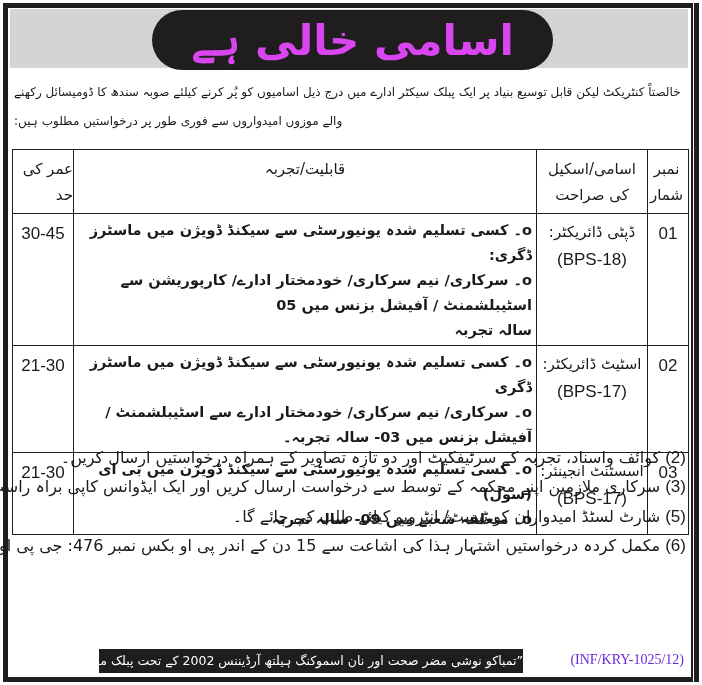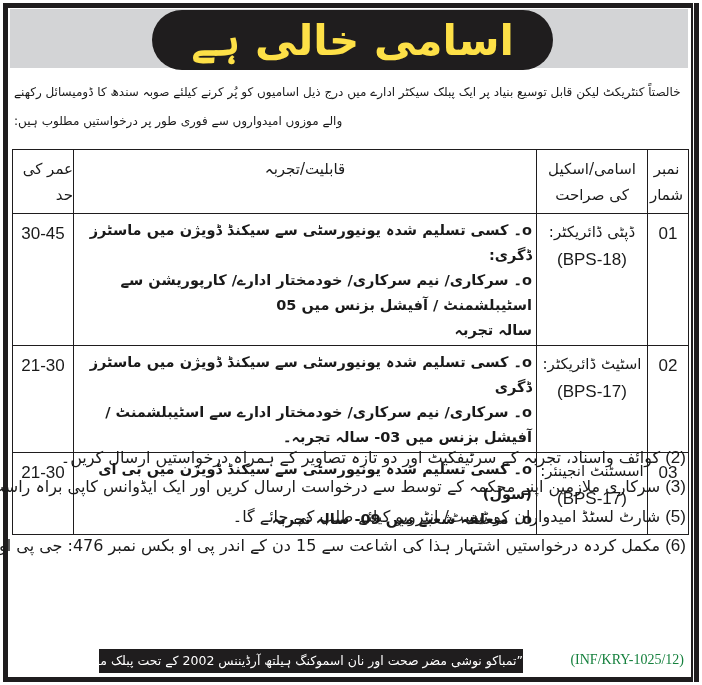--- a/index.html
+++ b/index.html
@@ -17,21 +17,21 @@
 
   .banner {
     position: absolute; left: 10px; top: 9px; width: 678px; height: 59px; background: #d3d4d6;
   }
   .title-pill {
     position: absolute; left: 152px; top: 10px; width: 401px; height: 60px;
     background: #1f1d1e; border-radius: 30px;
     display: flex; align-items: center; justify-content: center;
   }
   .title-pill span {
-    color: #fde047; font-family: "DejaVu Sans", sans-serif; font-weight: bold;
+    color: #d946ef; font-family: "DejaVu Sans", sans-serif; font-weight: bold;
     font-size: 42px; direction: rtl; letter-spacing: 1px;
   }
 
   .intro {
     position: absolute; left: 14px; top: 78px; width: 672px;
     direction: rtl; text-align: left; font-size: 12px; line-height: 29px;
     font-family: "DejaVu Sans", sans-serif;
   }
 
   table.jobs {
@@ -68,21 +68,21 @@
   .notes .note { display: block; white-space: nowrap; }
   .notes .note .n { font-family: "Liberation Sans", sans-serif; font-size: 17px; }
 
   .footer-banner {
     position: absolute; left: 99px; top: 649px; width: 424px; height: 24px;
     background: #1f1d1e; color: #ffffff; direction: rtl; text-align: center;
     font-size: 12.5px; line-height: 24px; white-space: nowrap; overflow: hidden;
   }
   .ref-code {
     position: absolute; left: 548px; top: 652px; width: 136px;
-    font-family: "Liberation Serif", serif; font-size: 14px; color: #15803d; text-align: right;
+    font-family: "Liberation Serif", serif; font-size: 14px; color: #6d28d9; text-align: right;
     direction: ltr;
   }
 </style>
 </head>
 <body>
 
 <div class="frame"></div>
 <div class="frame-outer-right"></div>
 
 <div class="banner"></div>

